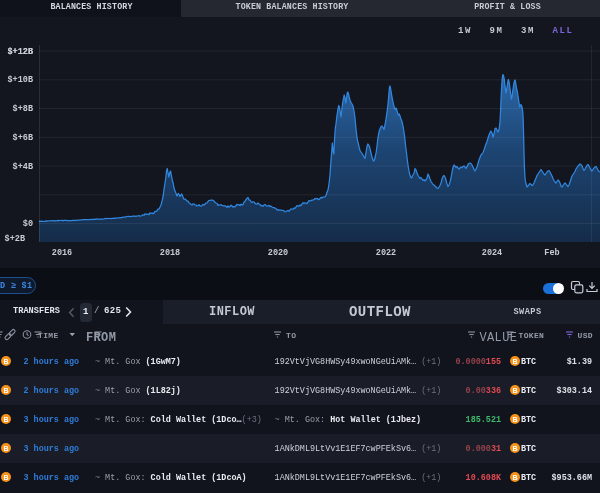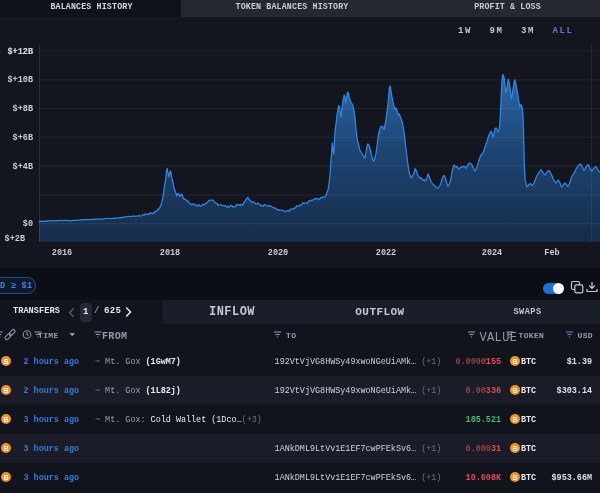--- a/index.html
+++ b/index.html
@@ -97,21 +97,21 @@
 <div class="abs" style="left:79.5px; top:302.5px; width:12.5px; height:19px; background:#242936; border-radius:3.5px; text-align:center; color:#eceef2; font-size:9px; font-weight:bold; line-height:19px;">1</div>
 <div class="abs" style="left:94px; top:306px; color:#aab0bb; font-size:9px;">/</div>
 <div class="abs" style="left:104px; top:306px; color:#e2e5eb; font-size:9px; font-weight:bold; letter-spacing:0.4px;">625</div>
 <svg class="abs" style="left:125px; top:306px;" width="7" height="12" viewBox="0 0 7 12">
     <path d="M1.2 1.5 L5.5 6 L1.2 10.5" fill="none" stroke="#e7eaef" stroke-width="1.5"></path>
   </svg>
 <div class="abs" style="left:159px; top:300px; width:146px; height:24px; display:flex; align-items:center; justify-content:center;">
     <span style="color:#c3c8d2; font-size:12px; font-weight:bold; letter-spacing:0.45px;">INFLOW</span>
   </div>
 <div class="abs" style="left:307px; top:300px; width:146px; height:24px; display:flex; align-items:center; justify-content:center;">
-    <span style="color:#c3c8d2; font-size:11px; font-weight:bold; letter-spacing:0.45px;">OUTFLOW</span>
+    <span style="color:#c3c8d2; font-size:14px; font-weight:bold; letter-spacing:0.45px;">OUTFLOW</span>
   </div>
 <div class="abs" style="left:455px; top:300px; width:145px; height:24px; display:flex; align-items:center; justify-content:center;">
     <span style="color:#c3c8d2; font-size:8.6px; font-weight:bold; letter-spacing:0.45px;">SWAPS</span>
   </div>
 
 <div class="abs" style="left:0; top:324px; width:600px; height:23px;">
   <svg class="abs" style="left:0; top:-1px;" width="600" height="23" viewBox="0 0 600 23">
 
     <g stroke="#8a92a0" stroke-width="1.1">
       <line x1="-4" y1="9" x2="2.5" y2="9"></line>
@@ -161,21 +161,21 @@
         <line x1="509.4" y1="14" x2="510.6" y2="14"></line>
     </g>
 
     <g stroke="#7a68d8" stroke-width="1.1">
       <line x1="566" y1="9" x2="573" y2="9"></line>
         <line x1="567.3" y1="11.5" x2="571.7" y2="11.5"></line>
         <line x1="568.9" y1="14" x2="570.1" y2="14"></line>
     </g>
   </svg>
   <span class="abs" style="left:38px; top:7px; color:#939aa7; font-size:8px; font-weight:bold; letter-spacing:0.35px;">TIME</span>
-  <span class="abs" style="left:102px; top:7px; color:#939aa7; font-size:10px; font-weight:bold; letter-spacing:0.35px;">FROM</span>
+  <span class="abs" style="left:86px; top:7px; color:#939aa7; font-size:12px; font-weight:bold; letter-spacing:0.35px;">FROM</span>
   <span class="abs" style="left:286px; top:7px; color:#939aa7; font-size:8px; font-weight:bold; letter-spacing:0.35px;">TO</span>
   <span class="abs" style="left:479.5px; top:7px; color:#939aa7; font-size:12px; font-weight:normal; letter-spacing:0.35px;text-align:center;">VALUE</span>
   <span class="abs" style="left:518.5px; top:7px; color:#939aa7; font-size:8px; font-weight:bold; letter-spacing:0.35px;">TOKEN</span>
   <span class="abs" style="left:577.5px; top:7px; color:#939aa7; font-size:8px; font-weight:bold; letter-spacing:0.35px;">USD</span>
 </div>
 
 <div class="abs" style="left:0; top:347px; width:600px; height:29px; background:#12141d; font-size:8.43px;">
   <svg class="abs" style="left:0.5px; top:8.5px;" width="10" height="10" viewBox="0 0 10 10">
       <circle cx="5" cy="5" r="5" fill="#f7931a"></circle>
       <text x="5" y="7.6" font-size="7" font-weight="bold" fill="#fff" text-anchor="middle" font-family="Liberation Sans, sans-serif">B</text>
@@ -206,21 +206,22 @@
     </svg>
   <span class="abs rowtx" style="left:521px; color:#e9ecf1; font-weight:bold;">BTC</span>
   <span class="abs rowtx" style="left:500px; width:92px; text-align:right; color:#dce0e7; font-weight:bold;">$303.14</span>
 </div>
 <div class="abs" style="left:0; top:405px; width:600px; height:29px; background:#12141d; font-size:8.43px;">
   <svg class="abs" style="left:0.5px; top:8.5px;" width="10" height="10" viewBox="0 0 10 10">
       <circle cx="5" cy="5" r="5" fill="#f7931a"></circle>
       <text x="5" y="7.6" font-size="7" font-weight="bold" fill="#fff" text-anchor="middle" font-family="Liberation Sans, sans-serif">B</text>
     </svg>
   <span class="abs rowtx" style="left:23.5px; color:#2e7cd8; font-weight:bold;">3 hours ago</span>
-  <span class="abs rowtx" style="left:95px;"><span style="color:#7d828e">~ </span><span style="color:#9aa0ac">Mt. Gox: </span><span style="color:#e9ecf1;font-weight:normal">Cold Wallet (1Dco…</span><span style="color:#6a7180">(+3)</span></span>
+  <span class="abs rowtx" style="left:95px;"><span style="color:#7d828e">~ </span><span style="color:#9aa0ac">Mt. Gox: </span><span style="color:#e9ecf1;font-weight:bold">Cold Wallet (1Dco…</span><span style="color:#6a7180">(+3)</span></span>
+  <span class="abs rowtx" style="left:274.6px;"><span style="color:#7d828e">~ </span><span style="color:#9aa0ac">Mt. Gox: </span><span style="color:#e9ecf1;font-weight:bold">Hot Wallet (1Jbez)</span></span>
   <span class="abs rowtx" style="left:401px; width:100px; text-align:right; font-weight:bold;"><span style="color:#3dba6b">185.521</span></span>
   <svg class="abs" style="left:509.5px; top:9.0px;" width="10" height="10" viewBox="0 0 10 10">
       <circle cx="5" cy="5" r="5" fill="#f7931a"></circle>
       <text x="5" y="7.6" font-size="7" font-weight="bold" fill="#fff" text-anchor="middle" font-family="Liberation Sans, sans-serif">B</text>
     </svg>
   <span class="abs rowtx" style="left:521px; color:#e9ecf1; font-weight:bold;">BTC</span>
   <span class="abs rowtx" style="left:500px; width:77px; text-align:right; color:#dce0e7; font-weight:bold;margin-top:24px;">$16.68M</span>
 </div>
 <div class="abs" style="left:0; top:434px; width:600px; height:29px; background:#1a1d27; font-size:8.43px;">
   <svg class="abs" style="left:0.5px; top:8.5px;" width="10" height="10" viewBox="0 0 10 10">
@@ -236,20 +237,21 @@
     </svg>
   <span class="abs rowtx" style="left:521px; color:#e9ecf1; font-weight:bold;">BTC</span>
   <span class="abs rowtx" style="left:500px; width:92px; text-align:right; color:#dce0e7; font-weight:bold;margin-top:28px;">$27.83</span>
 </div>
 <div class="abs" style="left:0; top:463px; width:600px; height:29px; background:#12141d; font-size:8.43px;">
   <svg class="abs" style="left:0.5px; top:8.5px;" width="10" height="10" viewBox="0 0 10 10">
       <circle cx="5" cy="5" r="5" fill="#f7931a"></circle>
       <text x="5" y="7.6" font-size="7" font-weight="bold" fill="#fff" text-anchor="middle" font-family="Liberation Sans, sans-serif">B</text>
     </svg>
   <span class="abs rowtx" style="left:23.5px; color:#2e7cd8; font-weight:bold;">3 hours ago</span>
+  <span class="abs rowtx" style="left:95px;"><span style="color:#7d828e">~ </span><span style="color:#9aa0ac">Mt. Gox: </span><span style="color:#e9ecf1;font-weight:bold">Cold Wallet (1DcoA)</span></span>
   <span class="abs rowtx" style="left:274.6px;"><span style="color:#ccd1da">1ANkDML9LtVv1E1EF7cwPFEkSv6…</span> <span style="color:#6a7180">(+1)</span></span>
   <span class="abs rowtx" style="left:401px; width:100px; text-align:right; font-weight:bold;"><span style="color:#e14953">10.608K</span></span>
   <svg class="abs" style="left:509.5px; top:9.0px;" width="10" height="10" viewBox="0 0 10 10">
       <circle cx="5" cy="5" r="5" fill="#f7931a"></circle>
       <text x="5" y="7.6" font-size="7" font-weight="bold" fill="#fff" text-anchor="middle" font-family="Liberation Sans, sans-serif">B</text>
     </svg>
   <span class="abs rowtx" style="left:521px; color:#e9ecf1; font-weight:bold;">BTC</span>
   <span class="abs rowtx" style="left:500px; width:92px; text-align:right; color:#dce0e7; font-weight:bold;">$953.66M</span>
 </div>
 

